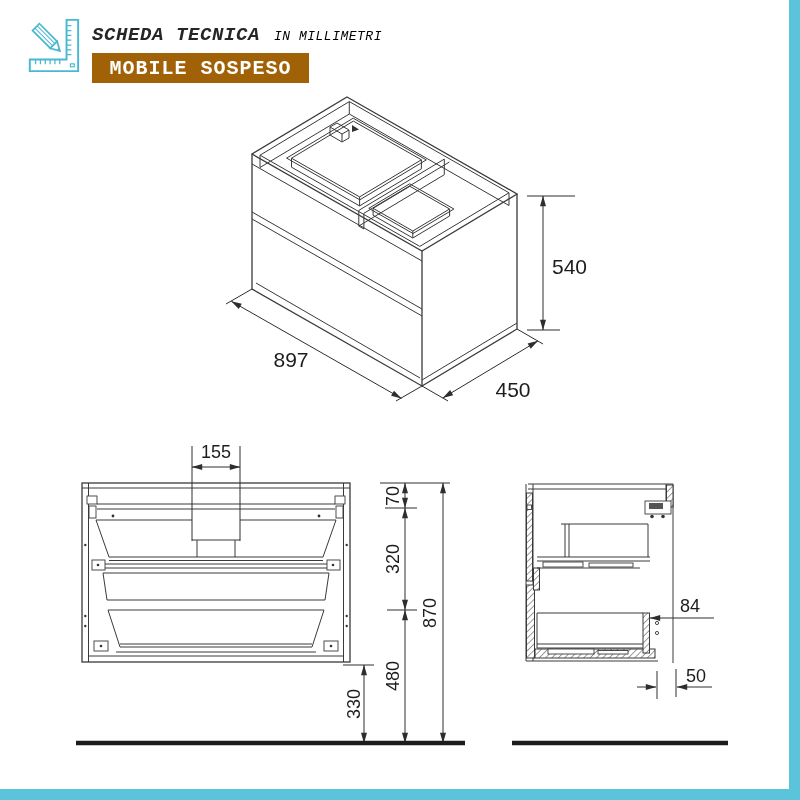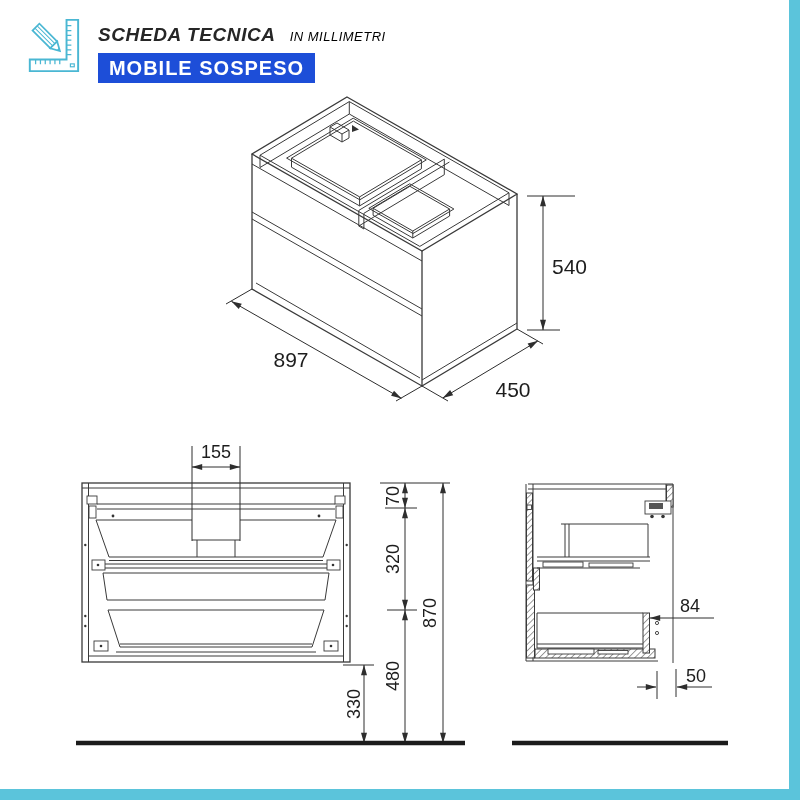--- a/index.html
+++ b/index.html
@@ -1,26 +1,26 @@
 <!DOCTYPE html>
 <html><head>
 <meta charset="utf-8">
 <style>
   html,body{margin:0;padding:0;background:#fff;}
   .page{position:relative;width:800px;height:800px;background:#fff;overflow:hidden;
         font-family:"Liberation Sans",sans-serif;}
   .stripe-right{position:absolute;top:0;right:0;width:11px;height:800px;background:#5bc4db;}
   .stripe-bottom{position:absolute;left:0;bottom:0;width:800px;height:11px;background:#5bc4db;}
-  .header{position:absolute;left:24px;top:14px;display:flex;gap:14px;}
+  .header{position:absolute;left:24px;top:14px;display:flex;gap:8px;font-family:Liberation Mono, monospace;}
   .header-icon{width:58px;height:64px;flex:0 0 auto;}
   .header-text{display:flex;flex-direction:column;margin-left:2px;}
   .title-row{display:flex;align-items:baseline;gap:14px;margin-top:10px;}
   .title{font-size:19px;font-weight:700;font-style:italic;letter-spacing:.6px;color:#262626;white-space:nowrap;}
   .unit{font-size:13px;font-weight:400;font-style:italic;letter-spacing:.5px;color:#000000;white-space:nowrap;}
-  .banner{margin-top:7px;width:217px;height:30px;background:#1d4ed8;color:#fff;
+  .banner{margin-top:7px;width:217px;height:30px;background:#a16207;color:#fff;
           font-size:20px;font-weight:700;letter-spacing:1px;display:flex;
           align-items:center;justify-content:center;white-space:nowrap;}
   .drawing{position:absolute;left:0;top:0;}
   .ln{stroke:#3a3a3a;stroke-width:1;fill:none;}
   .ln2{stroke:#3a3a3a;stroke-width:1.3;fill:none;}
   .dim{stroke:#2e2e2e;stroke-width:1;fill:none;}
   .tick{stroke:#2e2e2e;stroke-width:1;fill:none;}
   .hatch{fill:url(#hatch);stroke:#3a3a3a;stroke-width:1;}
   .hw{fill:#fff;stroke:#3a3a3a;stroke-width:.9;}
   .dot{fill:#333;stroke:none;}

